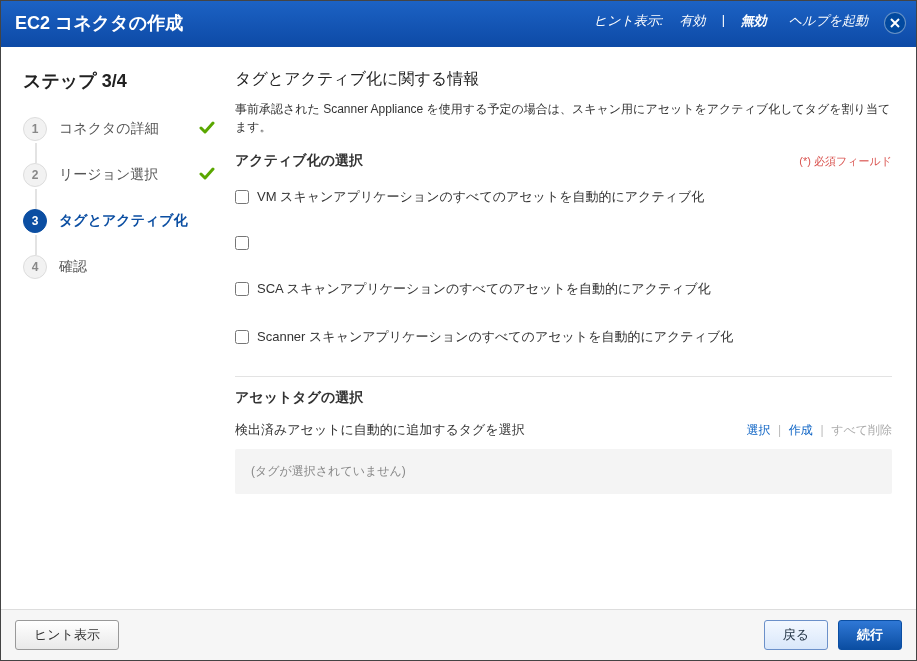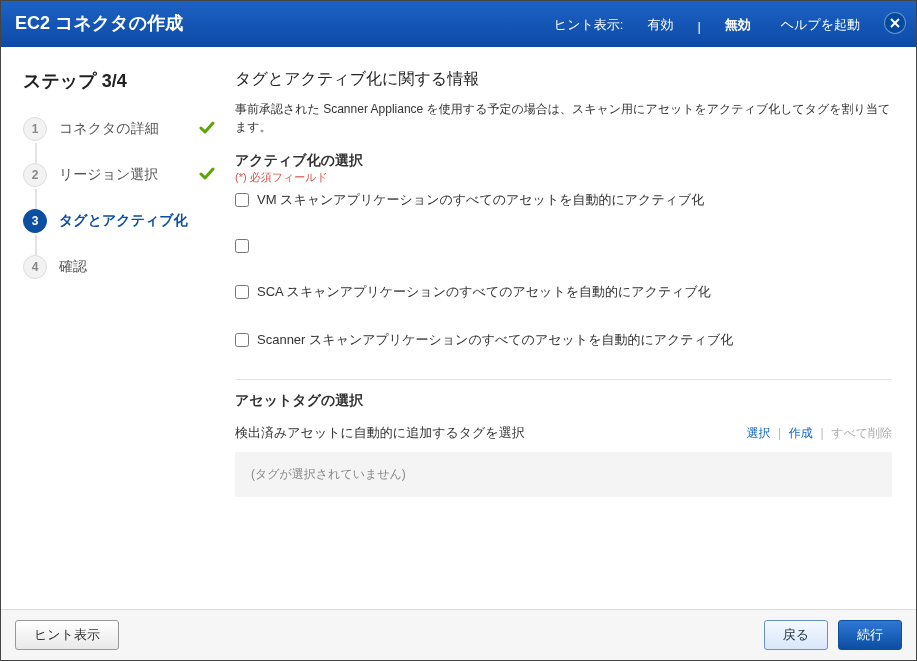--- a/index.html
+++ b/index.html
@@ -1,20 +1,20 @@
 <!DOCTYPE html>
 <html><head>
 <meta charset="utf-8">
 <style>
   * { box-sizing: border-box; margin: 0; padding: 0; }
   html, body { height: 100%; font-family: Arial, "Hiragino Sans", "Meiryo", sans-serif; font-size: 13px; color: #333; background: #fff; }
   .dialog { width: 917px; height: 661px; border: 1px solid #444; display: flex; flex-direction: column; background: #fff; }
   .titlebar { background: linear-gradient(#1c62c4, #0d4aa6); color: #fff; display: flex; align-items: center; justify-content: space-between; padding: 6px 10px 8px 14px; height: 46px; }
   .titlebar .title { font-size: 18px; font-weight: bold; }
-  .titlebar .right { display: flex; align-items: flex-end; gap: 24px; font-size: 13px; }
+  .titlebar .right { display: flex; align-items: flex-start; gap: 16px; font-size: 13px; font-style: italic; }
   .titlebar a { color: #fff; text-decoration: none; cursor: pointer; }
   .titlebar .sep { color: #fff; }
   .titlebar .bold { font-weight: bold; }
   .close-btn { width: 22px; height: 22px; border-radius: 50%; background: #01499f; color: #fff; font-weight: bold; display: flex; align-items: center; justify-content: center; cursor: pointer; border: 1px solid rgba(255,255,255,0.4); }
   .close-btn svg { width: 10px; height: 10px; }
 
   .body { flex: 1; display: flex; overflow: hidden; }
   .sidebar { width: 230px; padding: 22px 16px 10px 22px; }
   .sidebar h2 { font-size: 18px; font-weight: bold; color: #222; margin-bottom: 24px; }
   .steps { list-style: none; position: relative; }
@@ -24,37 +24,37 @@
   .step-circle { width: 24px; height: 24px; border-radius: 50%; background: #f2f2f2; color: #888; display: flex; align-items: center; justify-content: center; font-size: 12px; font-weight: bold; border: 1px solid #ddd; z-index:1; position:relative; }
   .step-active .step-circle { background: #0b4ea2; color: #fff; border-color:#0b4ea2; }
   .step-label { color: #555; font-size: 14px; flex:1; }
   .step-active .step-label { color: #0b4ea2; font-weight: bold; }
   .step-check { color: #5aa700; font-weight: bold; font-size:14px; }
   .step-check svg { width:16px; height:16px; }
 
   .main { flex: 1; padding: 22px 24px 10px 4px; overflow-y: auto; }
   .main h3 { font-size: 16px; font-weight: normal; color: #222; margin-bottom: 10px; }
   .main .desc { font-size: 12px; color: #333; margin-bottom: 16px; line-height:1.5; }
-  .section-head { display:flex; justify-content: space-between; align-items: baseline; margin-bottom: 6px; flex-direction: column; }
+  .section-head { display:flex; justify-content: space-between; align-items: baseline; margin-bottom: 18px; }
   .section-head h4 { font-size: 14px; font-weight: bold; color: #333; }
   .required-note { color: #d9534f; font-size: 11px; }
   .checkbox-row { display: flex; align-items: center; gap: 8px; margin-bottom: 30px; font-size:13px; color:#333; }
   .checkbox-row input { width:14px; height:14px; }
   .sub-section { margin-top: 10px; border-top: 1px solid #e3e3e3; padding-top:12px; }
   .sub-section h4 { font-size: 14px; font-weight: bold; margin-bottom: 14px; }
   .tag-hint-row { display: flex; justify-content: space-between; align-items: center; margin-bottom: 10px; font-size:13px; }
   .tag-links a { color: #0b62c4; text-decoration:none; font-size:12px; cursor:pointer; }
   .tag-links .disabled { color: #aaa; cursor: default; }
   .tag-links .pipe { color: #bbb; margin: 0 4px; font-size:12px; }
   .tag-box { background: #f4f4f4; border-radius: 2px; padding: 14px 16px; color: #888; font-size: 12px; min-height: 44px; }
 
   .footer { border-top: 1px solid #ddd; padding: 10px 14px; display: flex; justify-content: space-between; align-items: center; background:#f6f6f6; }
   .btn { padding: 5px 18px; font-size: 13px; border-radius: 3px; border: 1px solid #999; background: linear-gradient(#ffffff, #e9e9e9); cursor: pointer; color:#333; }
   .btn-back { border:1px solid #6b90c9; background: linear-gradient(#f3f8ff, #d9e7fa); color:#234; }
-  .btn-primary { border:1px solid #0b4ea2; background: linear-gradient(#2f78d6, #0b4ea2); color:#fff; font-weight:normal; }
+  .btn-primary { border:1px solid #0b4ea2; background: linear-gradient(#2f78d6, #0b4ea2); color:#fff; font-weight:bold; }
   .footer-right { display:flex; gap:10px;padding-left:41px; }
 </style>
 </head>
 <body>
 
 <div class="dialog">
   <div class="titlebar">
     <div class="title">EC2 コネクタの作成</div>
     <div class="right">
       <span>ヒント表示:</span>

